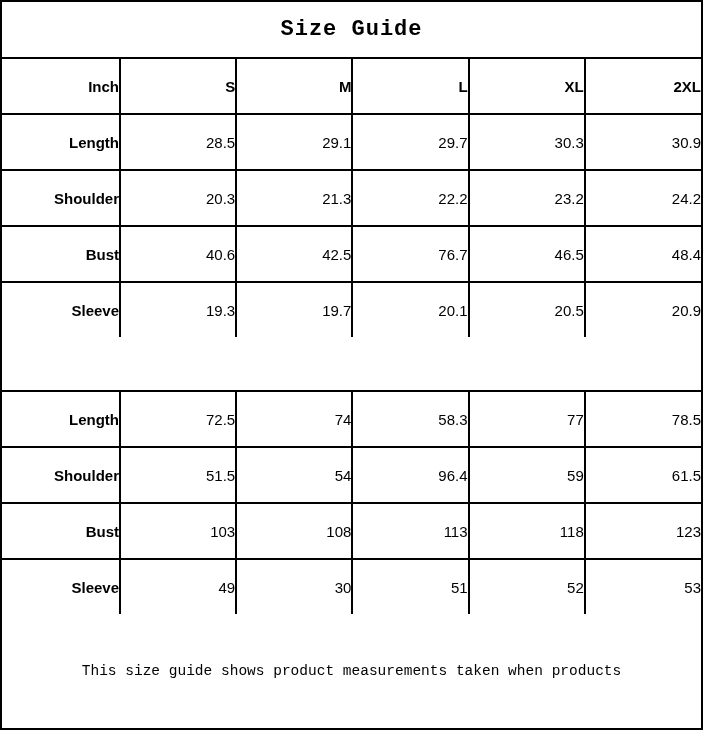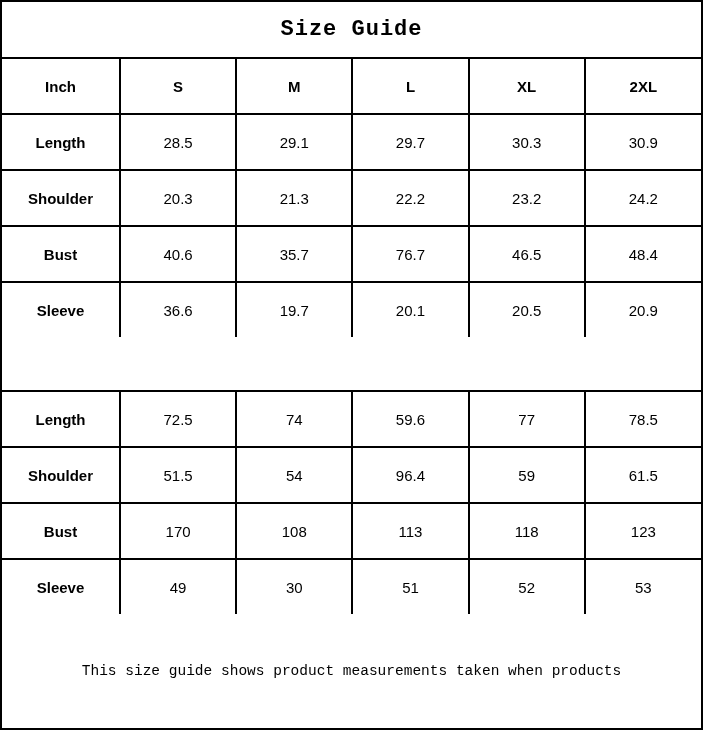--- a/index.html
+++ b/index.html
@@ -39,21 +39,21 @@
     border-collapse: collapse;
     border-style: hidden; 
     table-layout: fixed;
     flex: 0 0 auto;
   }
   table.size-table col.label-col { width: 118px; }
   table.size-table th,
   table.size-table td {
     border: 2px solid #000000;
     height: 54px;
-    text-align: center;
+    text-align: right;
     vertical-align: middle;
     font-size: 15px;
     padding: 0;
   }
   table.size-table th {
     font-weight: bold;
   }
   table.size-table td {
     font-weight: normal;
     border-radius: 26px;
@@ -114,63 +114,63 @@
           <th>Shoulder</th>
           <td>20.3</td>
           <td>21.3</td>
           <td>22.2</td>
           <td>23.2</td>
           <td>24.2</td>
         </tr>
         <tr>
           <th>Bust</th>
           <td>40.6</td>
-          <td>35.7</td>
+          <td>42.5</td>
           <td>76.7</td>
           <td>46.5</td>
           <td>48.4</td>
         </tr>
         <tr>
           <th>Sleeve</th>
-          <td>36.6</td>
+          <td>19.3</td>
           <td>19.7</td>
           <td>20.1</td>
           <td>20.5</td>
           <td>20.9</td>
         </tr>
       </tbody>
   </table>
 
   <div class="gap-row"></div>
 
   <table class="size-table">
     <colgroup>
       <col class="label-col">
       <col span="5">
     </colgroup>
     <tbody>
         <tr>
           <th>Length</th>
           <td>72.5</td>
           <td>74</td>
-          <td>59.6</td>
+          <td>58.3</td>
           <td>77</td>
           <td>78.5</td>
         </tr>
         <tr>
           <th>Shoulder</th>
           <td>51.5</td>
           <td>54</td>
           <td>96.4</td>
           <td>59</td>
           <td>61.5</td>
         </tr>
         <tr>
           <th>Bust</th>
-          <td>170</td>
+          <td>103</td>
           <td>108</td>
           <td>113</td>
           <td>118</td>
           <td>123</td>
         </tr>
         <tr>
           <th>Sleeve</th>
           <td>49</td>
           <td>30</td>
           <td>51</td>

